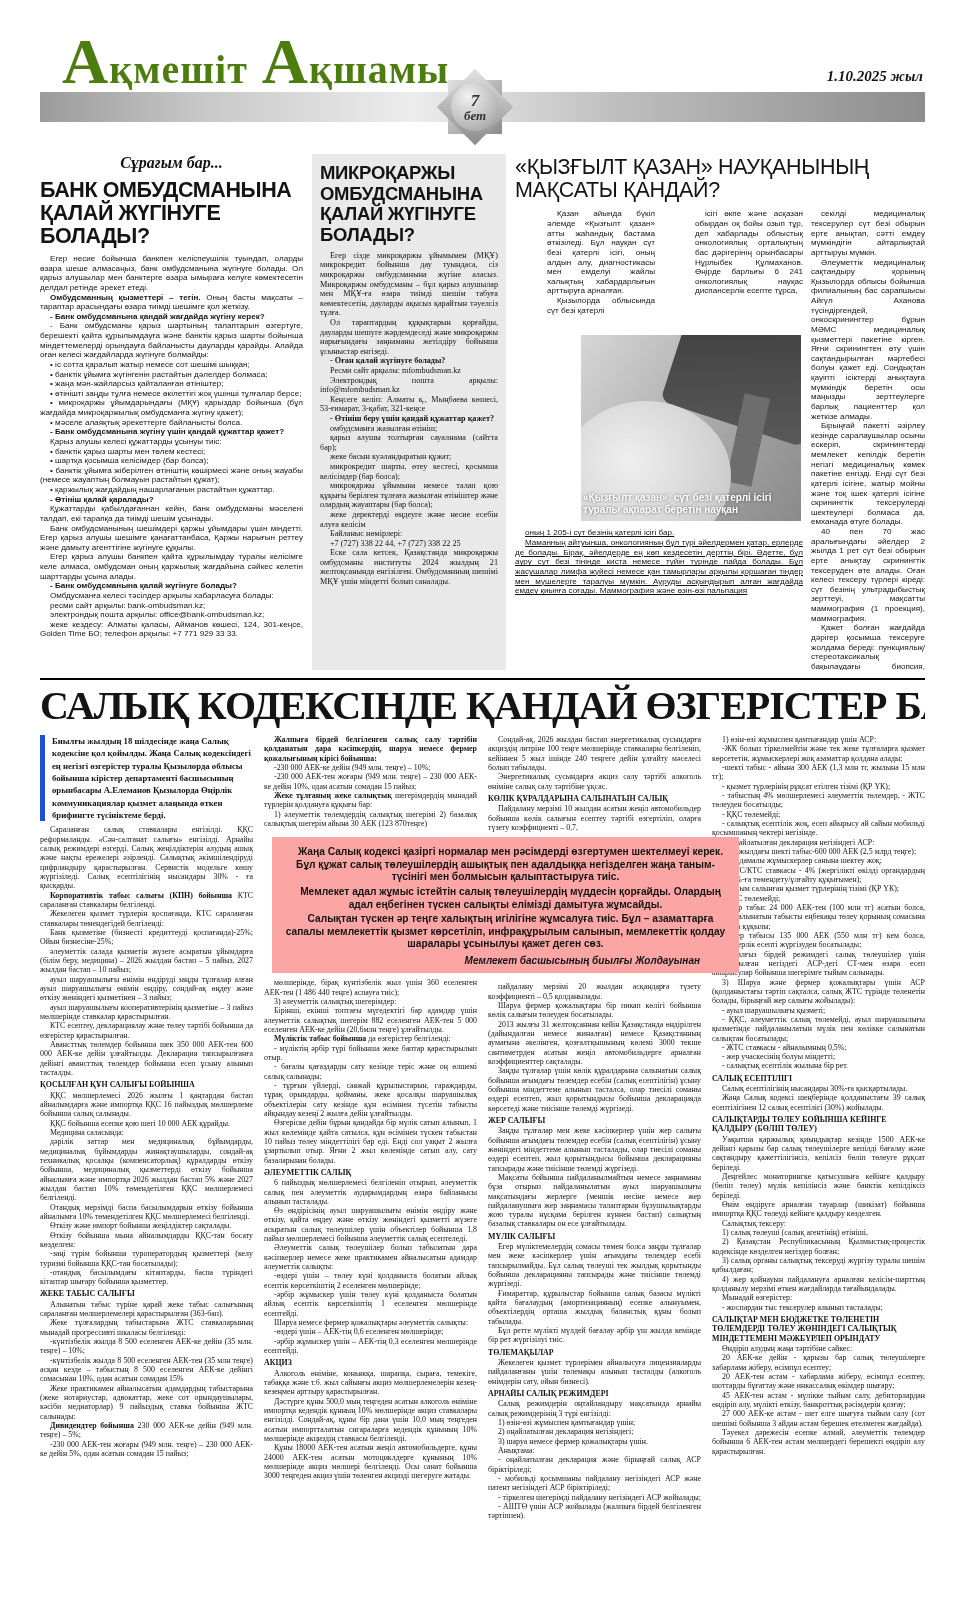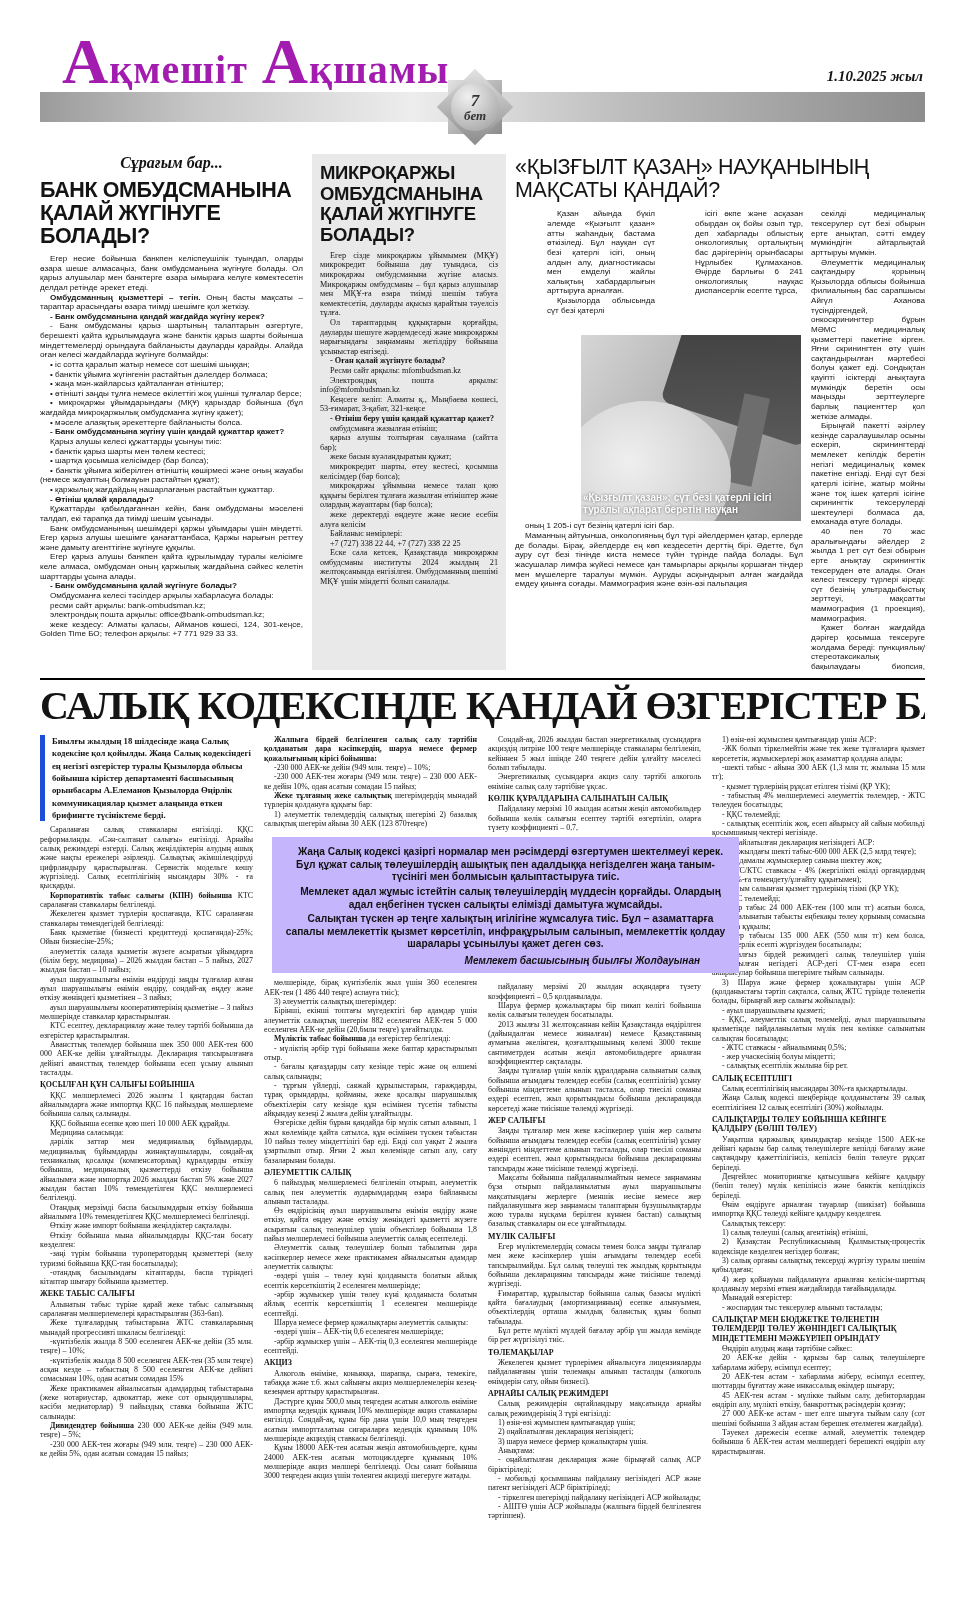--- a/index.html
+++ b/index.html
@@ -3,21 +3,21 @@
 <meta charset="utf-8">
 <style>
   html,body{margin:0;padding:0;background:#fff;}
   body{width:965px;height:1600px;position:relative;color:#141414;
        font-family:"Liberation Sans",sans-serif;-webkit-font-smoothing:antialiased;}
   .page{position:relative;width:885px;height:1545px;margin:0 auto;padding-top:48px;overflow:hidden;}
 
   
   .header{position:relative;height:92px;}
   .masthead{position:absolute;left:22px;top:-6px;font-family:"Liberation Serif",serif;
-            font-weight:bold;font-size:40px;color:#a21caf;letter-spacing:1px;z-index:3;}
+            font-weight:bold;font-size:40px;color:#4d7c0f;letter-spacing:1px;z-index:3;}
   .masthead .mw{display:inline-block;margin-right:14px;}
   .masthead .mw::first-letter{font-size:64px;line-height:40px;}
   .issue-date{position:absolute;right:2px;top:20px;font-family:"Liberation Serif",serif;
               font-weight:bold;font-style:italic;font-size:15px;}
   .grad-bar{position:absolute;left:0;right:0;top:44px;height:30px;z-index:1;
             background:linear-gradient(90deg,#9b9b9b 0%,#c7c7c7 18%,#ededed 42%,#bdbdbd 66%,#8d8d8d 100%);}
   .page-badge{position:absolute;left:392px;top:16px;width:86px;height:86px;z-index:2;}
   .page-badge .sq{position:absolute;inset:16px;background:linear-gradient(135deg,#e2e2e2,#8b8b8b);}
   .page-badge .sq2{transform:rotate(45deg);}
   .page-badge .circle{position:absolute;inset:19px;border-radius:50%;
@@ -46,31 +46,31 @@
   .pink-top-cols > div{width:140px;margin-left:32px;}
   .photo{position:relative;width:220px;height:186px;margin-left:66px;margin-top:4px;
          background:linear-gradient(125deg,#d6d6d6 0%,#b9b9b9 35%,#9e9e9e 70%,#8a8a8a 100%);overflow:hidden;}
   .photo .machine{position:absolute;right:-24px;top:-28px;width:150px;height:120px;
          background:linear-gradient(160deg,#3a3a3a,#5a5a5a);transform:rotate(18deg);border-radius:10px;}
   .photo .arm{position:absolute;right:40px;top:60px;width:26px;height:90px;background:#6d6d6d;transform:rotate(12deg);}
   .photo .body-shape{position:absolute;left:-20px;bottom:-30px;width:170px;height:150px;border-radius:50%;
          background:radial-gradient(circle at 40% 40%,#efefef,#c2c2c2);}
   .photo-caption{position:absolute;left:2px;right:4px;bottom:6px;color:#fff;font-weight:bold;
          font-size:10px;line-height:1.15;text-align:left;text-shadow:0 0 3px rgba(0,0,0,.55);}
-  .below-photo{height:108px;overflow:hidden;}
+  .below-photo{margin-top:7px;height:108px;overflow:hidden;text-decoration:underline;}
   .pink-col-c{flex:1;overflow:hidden;}
 
   
   .tax-rule{border:none;border-top:2px solid #000;margin:8px 0 2px;}
   .h-tax{font-family:"Liberation Serif",serif;font-weight:bold;font-size:40px;letter-spacing:-1px;
          text-align:center;margin:0 0 6px;white-space:nowrap;}
   .tax-cols{position:relative;display:flex;gap:11px;height:888px;overflow:hidden;}
   .tax-col{flex:1;overflow:hidden;}
   .tax-col p{font-family:"Liberation Serif",serif;font-size:7.9px;line-height:1.18;}
-  .quote-box{position:absolute;left:232px;top:102px;width:441px;background:#c4b5fd;
+  .quote-box{position:absolute;left:232px;top:102px;width:441px;background:#fca5a5;
              padding:9px 13px 3px;z-index:2;}
   .quote-box p{font-family:"Liberation Sans",sans-serif;font-weight:bold;font-size:10.2px;
                line-height:1.24;text-align:center;margin:0 0 2px;}
   .quote-attrib{font-family:"Liberation Sans",sans-serif;font-weight:bold;font-style:italic;
                font-size:10px;text-align:right;padding:2px 26px 4px 0;}
 
   
   .pg{margin:0;text-align:justify;}
   .pg.p,.pg.bullet,.pg.q,.pg.lead{text-indent:10px;}
   .pg.q{font-weight:bold;}

